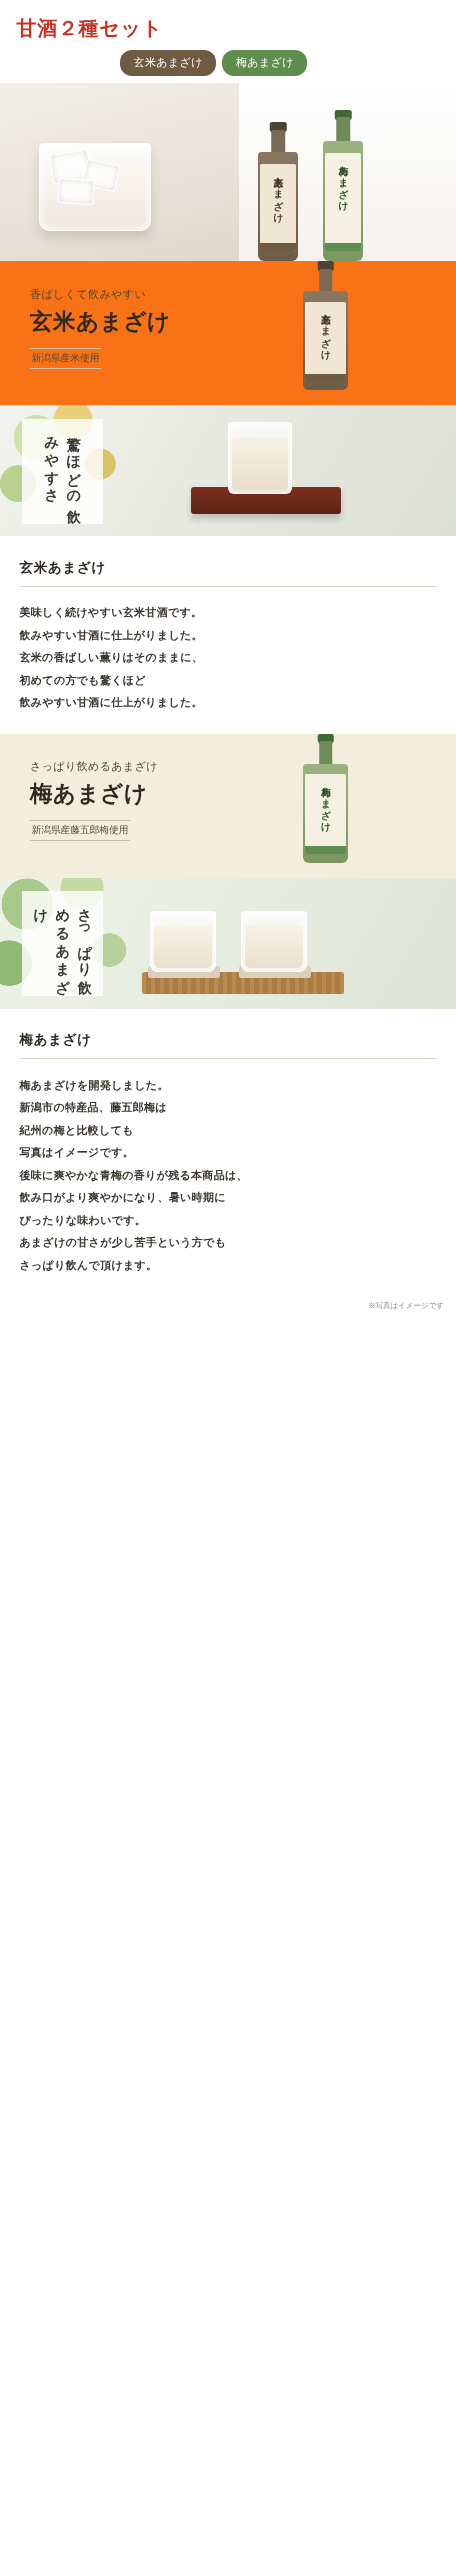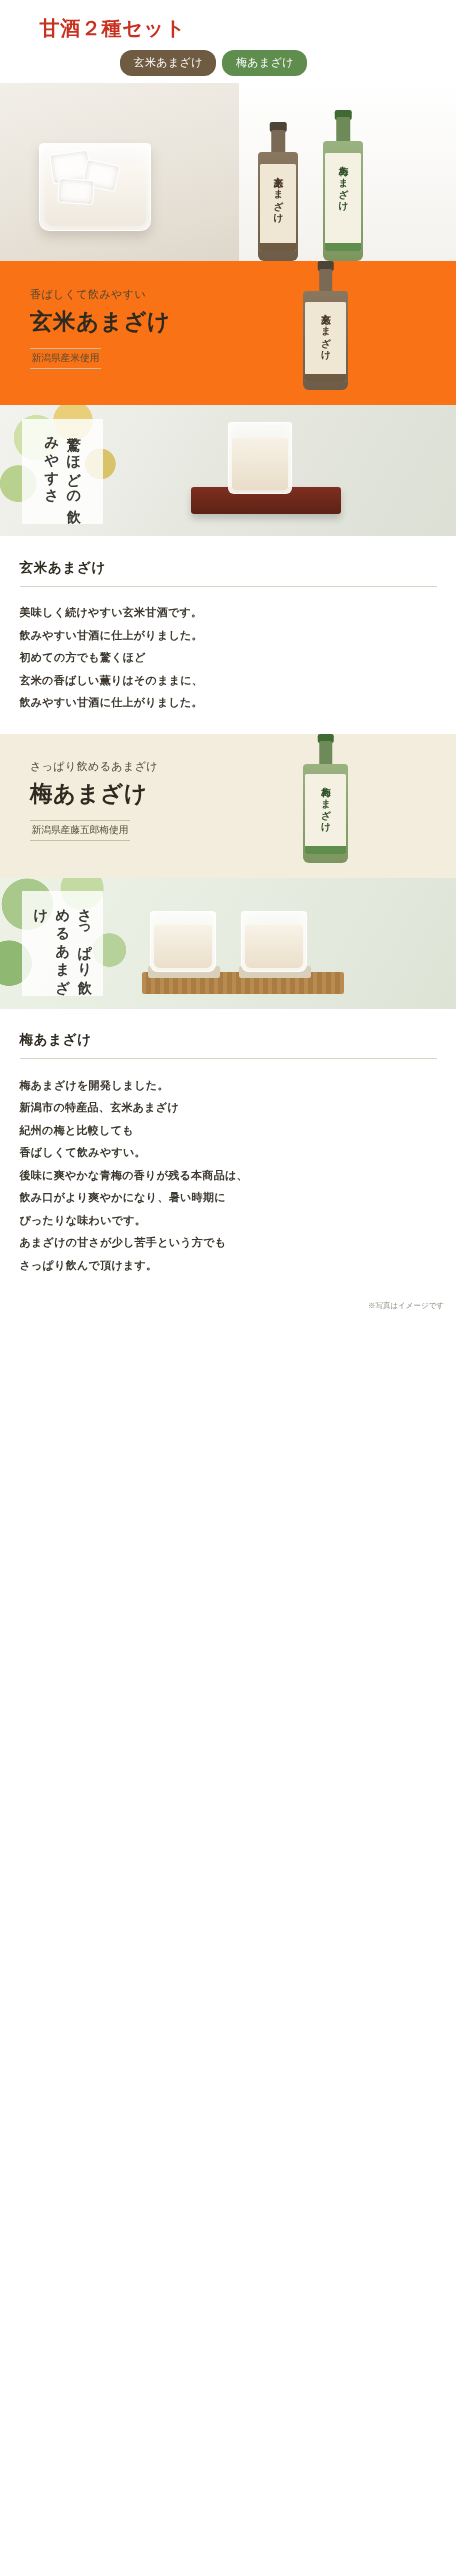--- a/index.html
+++ b/index.html
@@ -15,21 +15,20 @@
     overflow: hidden;
   }
 
   
   .hero-title {
     font-size: 20px;
     font-weight: bold;
     color: #c8301f;
     letter-spacing: 0.7px;
     padding: 15px 0 7.5px 16.5px;
-    margin-left: 23px;
   }
   .tab-row {
     display: flex;
     gap: 6px;
     padding: 0 15px 7.5px 120px;
   }
   .tab {
     border-radius: 12px;
     padding: 5.2px 13.5px 6px;
     font-size: 11px;
@@ -314,22 +313,22 @@
     <div class="vbox">
       <div class="vtext">驚くほどの飲みやすさ</div>
     </div>
   </div>
 
   <div class="text-section">
     <div class="sec-head">玄米あまざけ</div>
     <div class="rule"></div>
     <div class="body-line">美味しく続けやすい玄米甘酒です。</div>
     <div class="body-line">飲みやすい甘酒に仕上がりました。</div>
+    <div class="body-line">玄米の香ばしい薫りはそのままに、</div>
     <div class="body-line">初めての方でも驚くほど</div>
-    <div class="body-line">玄米の香ばしい薫りはそのままに、</div>
     <div class="body-line">飲みやすい甘酒に仕上がりました。</div>
   </div>
 
   <div class="band cream-dark">
     <div class="copy">
       <div class="small">さっぱり飲めるあまざけ</div>
       <div class="big">梅あまざけ</div>
       <div class="note">新潟県産藤五郎梅使用</div>
     </div>
 
@@ -357,23 +356,23 @@
     </div>
     <div class="vbox">
       <div class="vtext">さっぱり飲めるあまざけ</div>
     </div>
   </div>
 
   <div class="text-section">
     <div class="sec-head">梅あまざけ</div>
     <div class="rule"></div>
     <div class="body-line">梅あまざけを開発しました。</div>
-    <div class="body-line">新潟市の特産品、玄米あまざけ</div>
+    <div class="body-line">新潟市の特産品、藤五郎梅は</div>
     <div class="body-line">紀州の梅と比較しても</div>
-    <div class="body-line">香ばしくて飲みやすい。</div>
+    <div class="body-line">写真はイメージです。</div>
     <div class="body-line">後味に爽やかな青梅の香りが残る本商品は、</div>
     <div class="body-line">飲み口がより爽やかになり、暑い時期に</div>
     <div class="body-line">ぴったりな味わいです。</div>
     <div class="body-line">あまざけの甘さが少し苦手という方でも</div>
     <div class="body-line">さっぱり飲んで頂けます。</div>
   </div>
 
   <div class="footnote">※写真はイメージです</div>
 
 </div>

